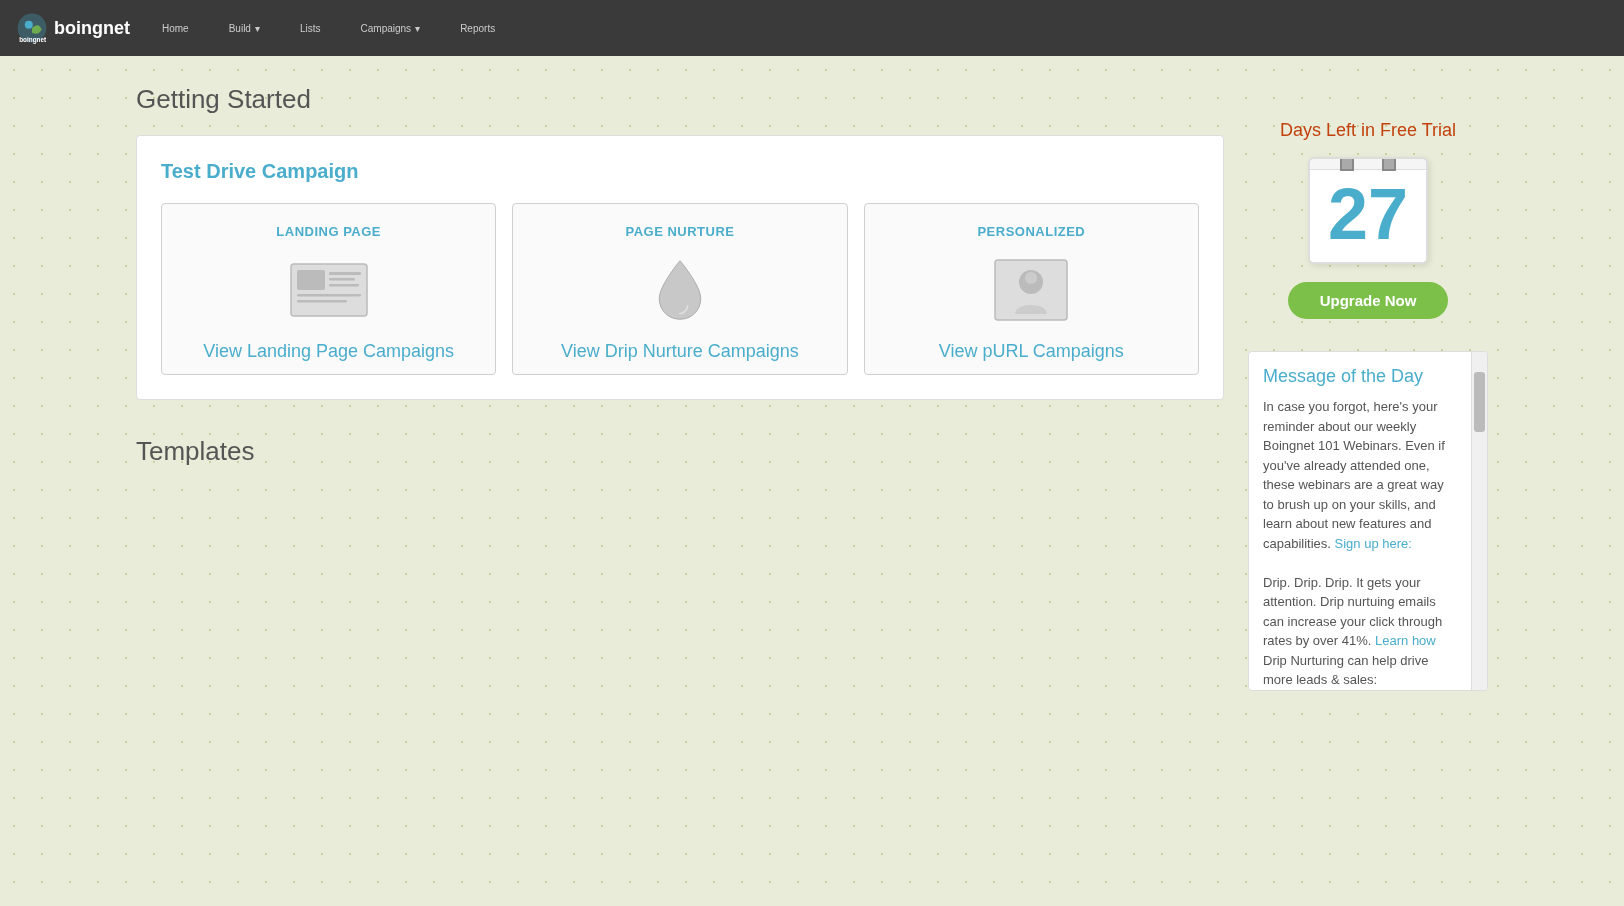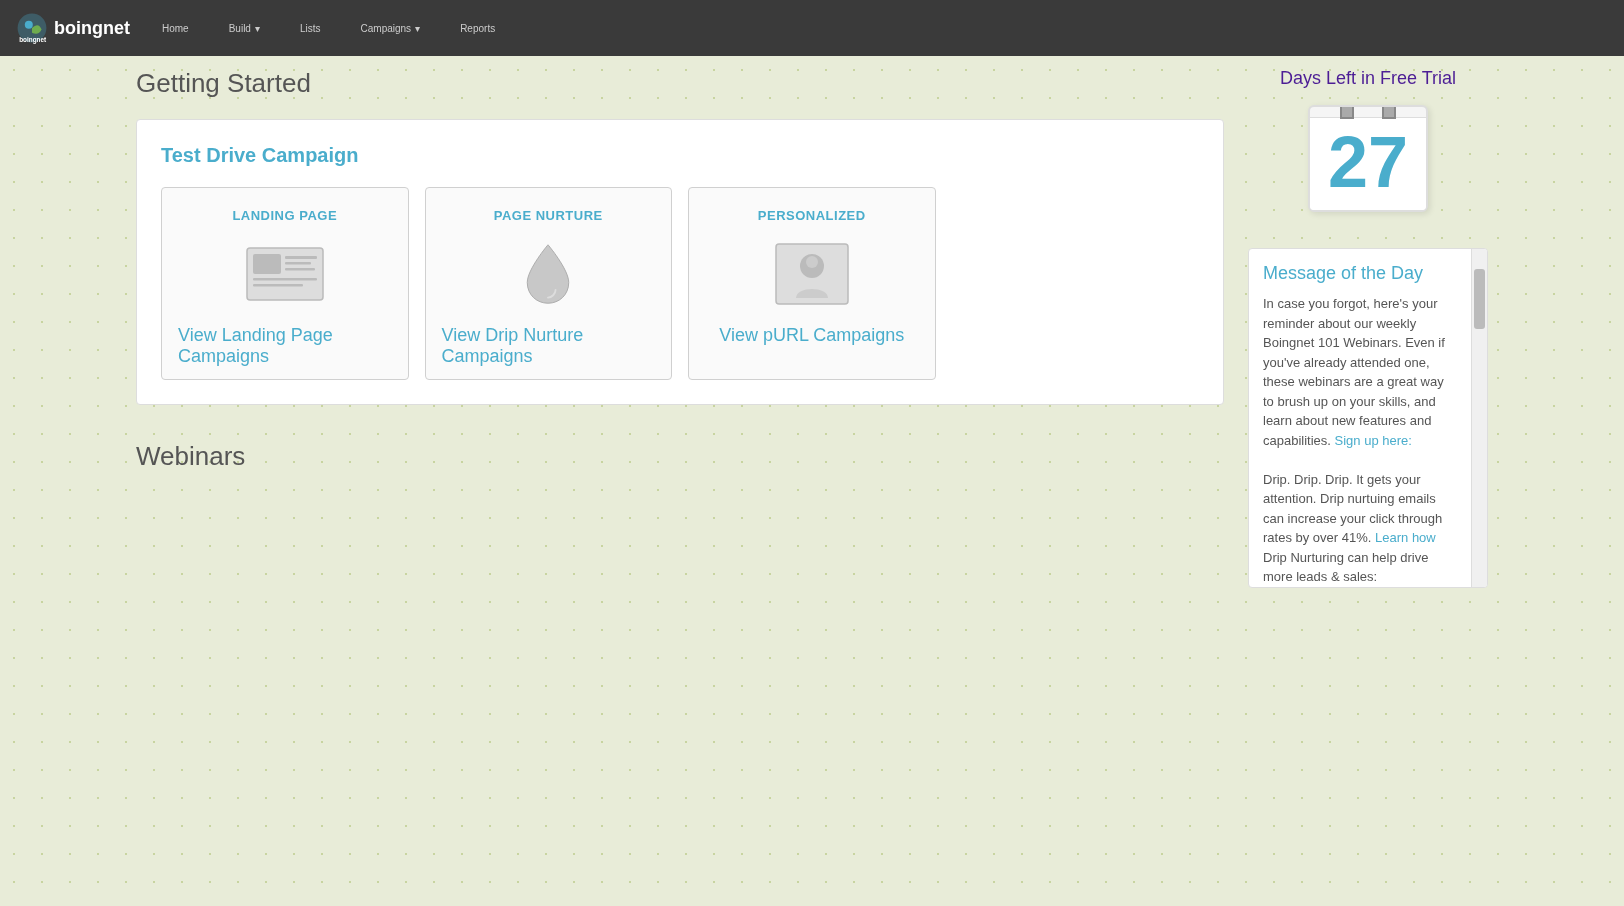--- a/index.html
+++ b/index.html
@@ -48,21 +48,21 @@
       gap: 4px;
     }
     .nav-link.has-dropdown::after {
       content: '▾';
       font-size: 10px;
     }
 
     
     .page-content {
       display: flex;
-      padding: 12px 24px;
+      padding: 28px 24px;
       gap: 24px;
       max-width: 1400px;
       margin: 0 auto;
     }
 
     
     .main-area {
       flex: 1;
     }
 
@@ -83,21 +83,21 @@
     }
 
     .section-title {
       font-size: 20px;
       color: #4aadcc;
       margin-bottom: 20px;
     }
 
     .campaign-grid {
       display: grid;
-      grid-template-columns: 1fr 1fr 1fr 1fr;
+      grid-template-columns: 1fr 1fr 1fr;
       gap: 16px;
     }
 
     .campaign-tile {
       border: 1px solid #d0d0d0;
       border-radius: 4px;
       padding: 20px 16px 12px;
       display: flex;
       flex-direction: column;
       align-items: center;
@@ -169,22 +169,23 @@
     }
 
     
     .free-trial-widget {
       text-align: center;
       margin-bottom: 32px;
     }
 
     .free-trial-title {
       font-size: 18px;
-      color: #4c1d95;
+      color: #c2410c;
       margin-bottom: 16px;
+      margin-top: 36px;
     }
 
     .calendar-widget {
       display: inline-block;
       background: #f5f5f5;
       border: 2px solid #ddd;
       border-radius: 6px;
       width: 120px;
       overflow: hidden;
       box-shadow: 2px 2px 6px rgba(0,0,0,0.1);
@@ -351,37 +352,38 @@
               <circle cx="38" cy="20" r="6" fill="#ccc"></circle>
               <path d="M22 56 C22 44 54 44 54 56" fill="#ccc"></path>
             </svg>
           </div>
           <a class="campaign-tile-link" href="#">View pURL Campaigns</a>
         </div>
 
       </div>
     </div>
 
-    <h2 class="templates-title">Webinars</h2>
+    <h2 class="templates-title">Templates</h2>
 
   </div>
 
   <div class="right-sidebar">
 
     <div class="free-trial-widget">
       <div class="free-trial-title">Days Left in Free Trial</div>
 
       <div class="calendar-widget">
         <div class="calendar-rings">
           <div class="calendar-ring"></div>
           <div class="calendar-ring"></div>
         </div>
         <div class="calendar-number">27</div>
       </div>
 
+      <button class="upgrade-btn">Upgrade Now</button>
     </div>
 
     <div class="motd-widget">
       <div class="motd-title">Message of the Day</div>
 
       <div class="motd-text" style="padding-right: 18px;">
         <p>
           <span>In case you forgot, here's your reminder about our weekly Boingnet 101 Webinars. Even if you've already attended one, these webinars are a great way to brush up on your skills, and learn about new features and capabilities.</span>
           <a class="motd-link" href="#">Sign up here:</a>
         </p>

